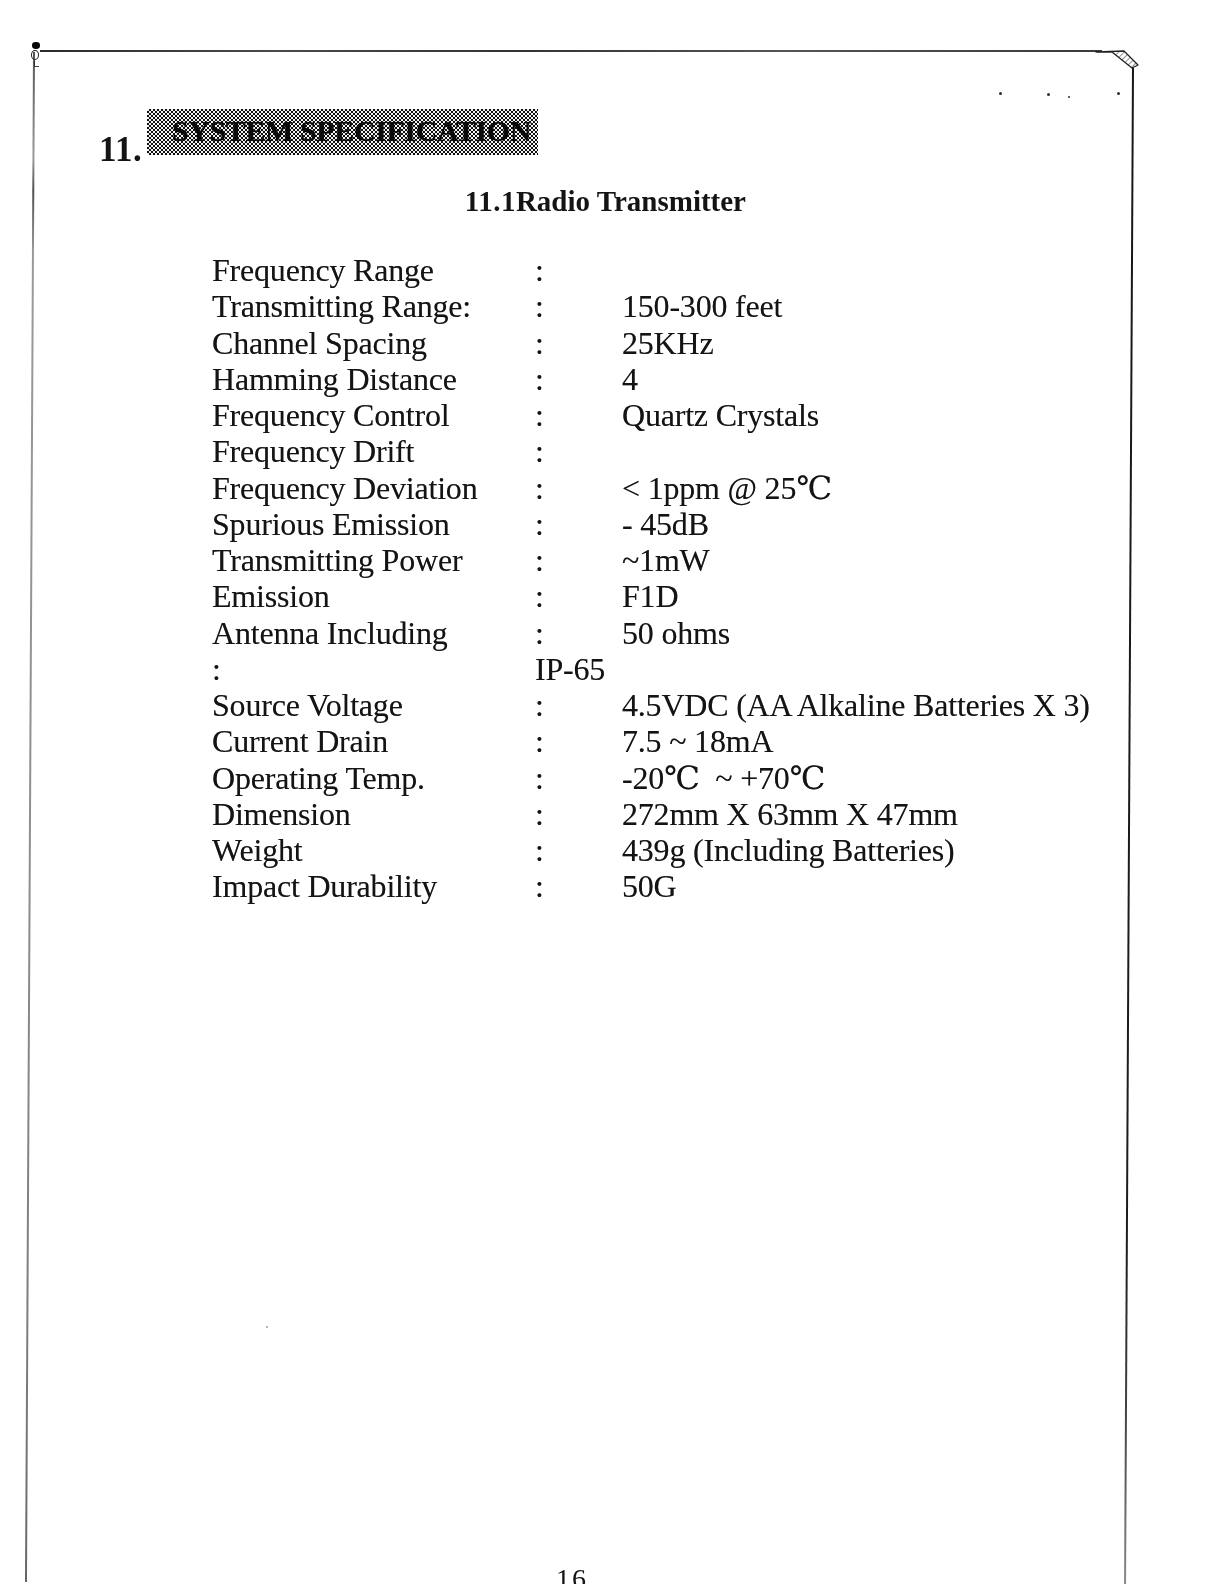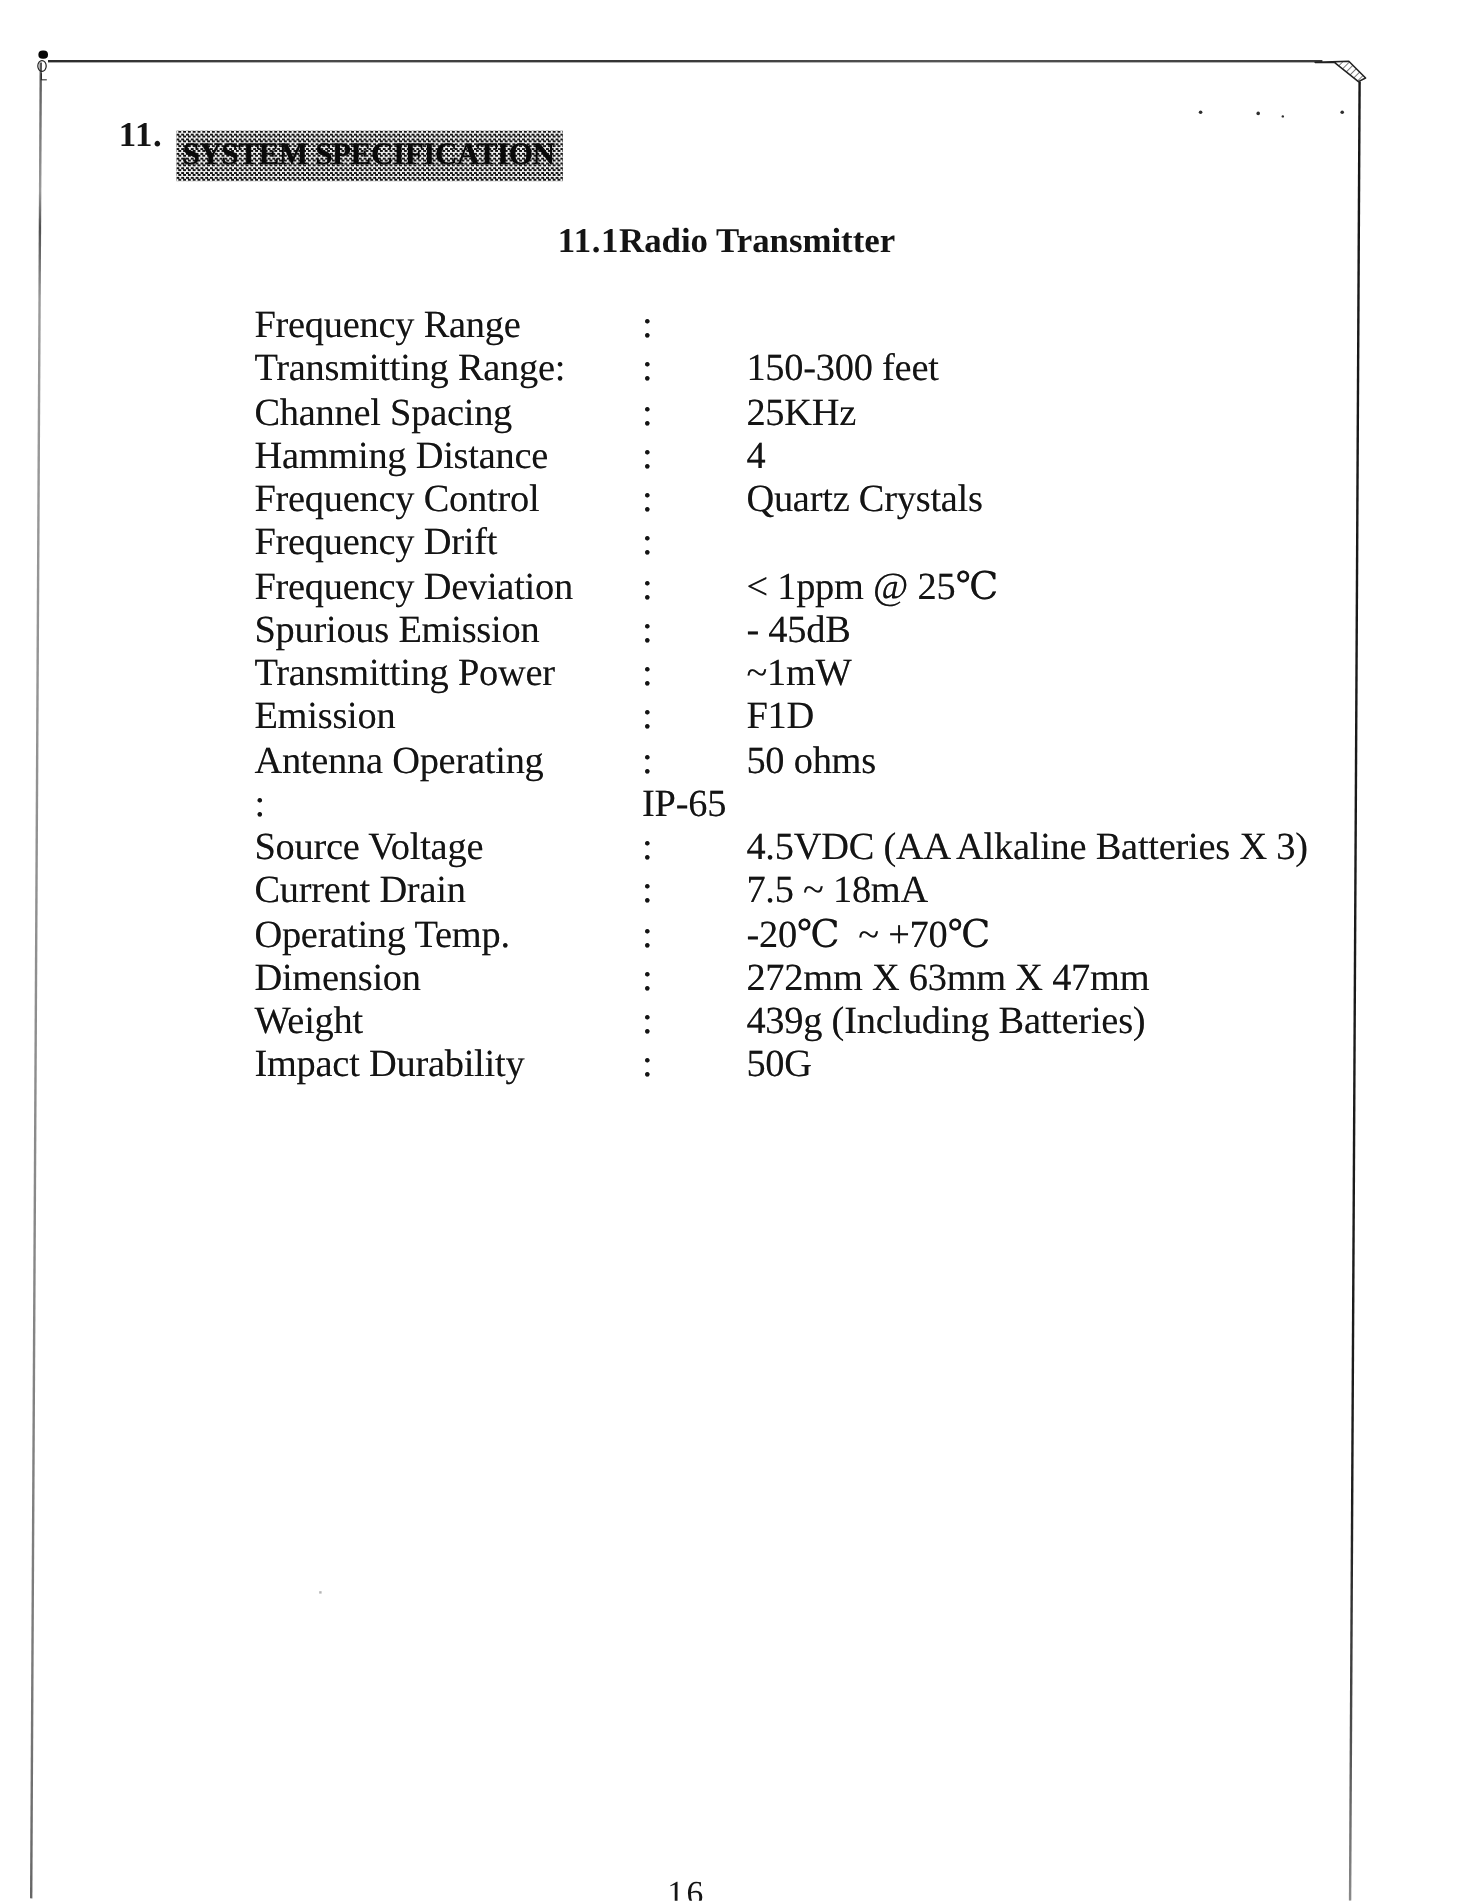--- a/index.html
+++ b/index.html
@@ -44,34 +44,35 @@
   }
   .speck { background: #2e2e2e; border-radius: 50%; }
   .speck-1 { left: 999px;  top: 92px; width: 3px; height: 3px; }
   .speck-2 { left: 1047px; top: 93px; width: 3px; height: 3px; }
   .speck-3 { left: 1068px; top: 96px; width: 2px; height: 2px; }
   .speck-4 { left: 1117px; top: 92px; width: 3px; height: 3px; }
   .speck-faint { left: 266px; top: 1326px; width: 2px; height: 2px; background: #b5b5b5; }
 
   
   .sec-num {
-    left: 99px; top: 97px;
-    font-size: 29px; font-weight: bold; letter-spacing: 0.5px;
+    left: 99px; top: 130px;
+    font-size: 35px; font-weight: bold; letter-spacing: 0.5px;
   }
   .sec-title-box {
     left: 147px; top: 109px;
     padding: 5px 7px 7px 5px;
     background-color: #b8b8b8;
     background-image: repeating-conic-gradient(#121212 0% 25%, #f2f2f2 0% 50%);
     background-size: 4px 4px;
   }
   .sec-title {
-    font-size: 26px; font-weight: bold; letter-spacing: -0.4px;
+    font-size: 30px; font-weight: bold; letter-spacing: -0.4px;
     color: #0a0a0a;
     text-shadow: 0 0 1px rgba(0,0,0,0.55);
+    padding-left: 20px;
   }
   .sub-heading { left: 146px; top: 185px; width: 600px; font-size: 29px; font-weight: bold; text-align: right; }
   .sub-num { display: inline-block; width: 76px; letter-spacing: 0.5px; }
 
   
   .spec-table { left: 212px; top: 252px; width: 980px; }
   .spec-row {
     display: grid;
     grid-template-columns: 323px 87px auto;
     height: 36.25px;
@@ -178,21 +179,21 @@
     <span class="spec-value">~1mW</span>
   </div>
 
   <div class="spec-row">
     <span class="spec-label">Emission</span>
     <span class="spec-colon">:</span>
     <span class="spec-value">F1D</span>
   </div>
 
   <div class="spec-row">
-    <span class="spec-label">Antenna Operating</span>
+    <span class="spec-label">Antenna Including</span>
     <span class="spec-colon">:</span>
     <span class="spec-value">50 ohms</span>
   </div>
 
   <div class="spec-row">
     <span class="spec-colon">:</span>
     <span class="spec-value">IP-65</span>
   </div>
 
   <div class="spec-row">

